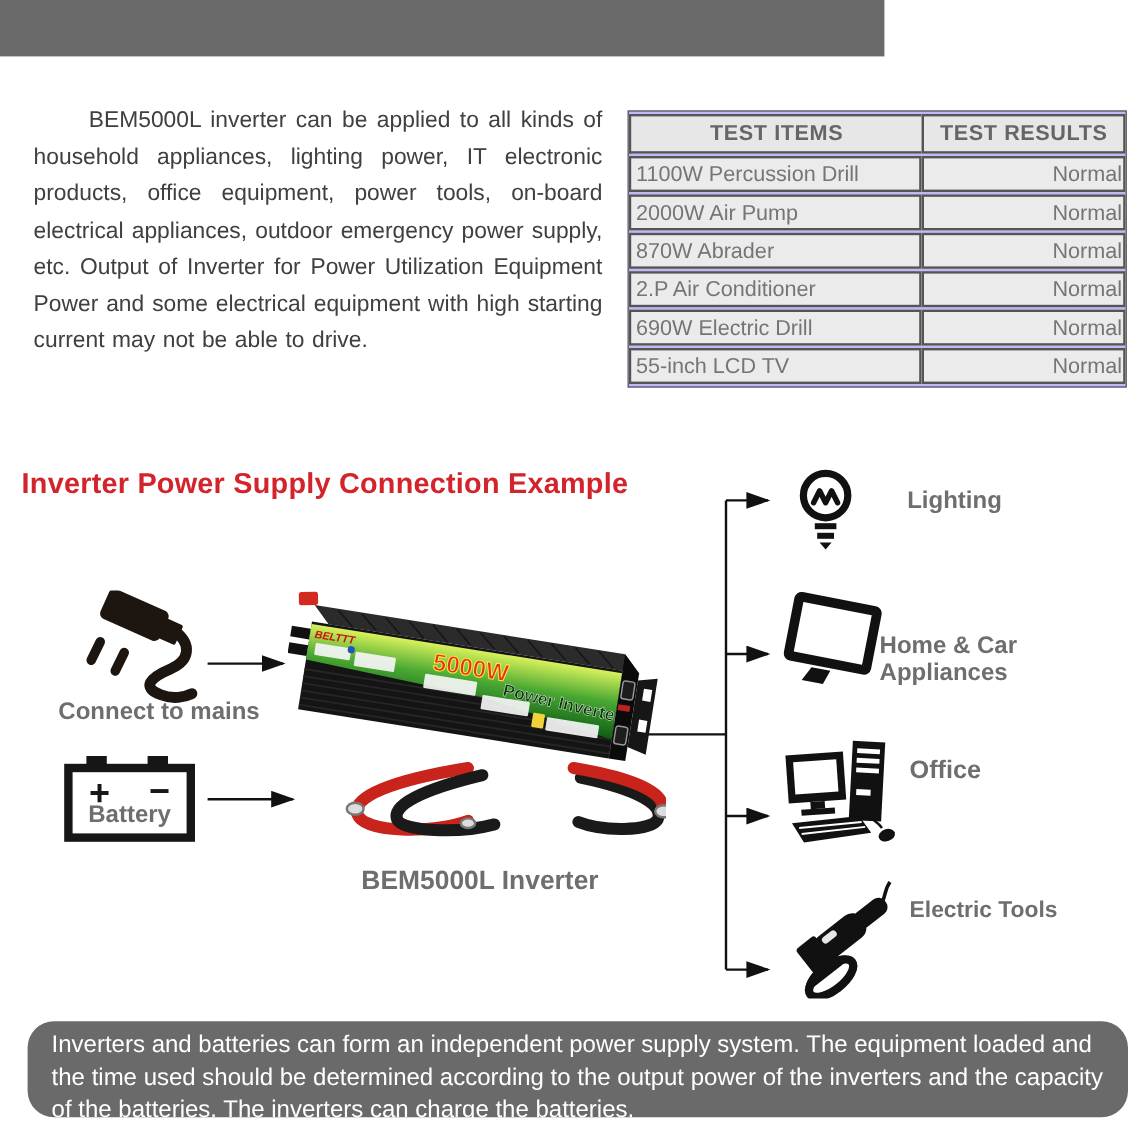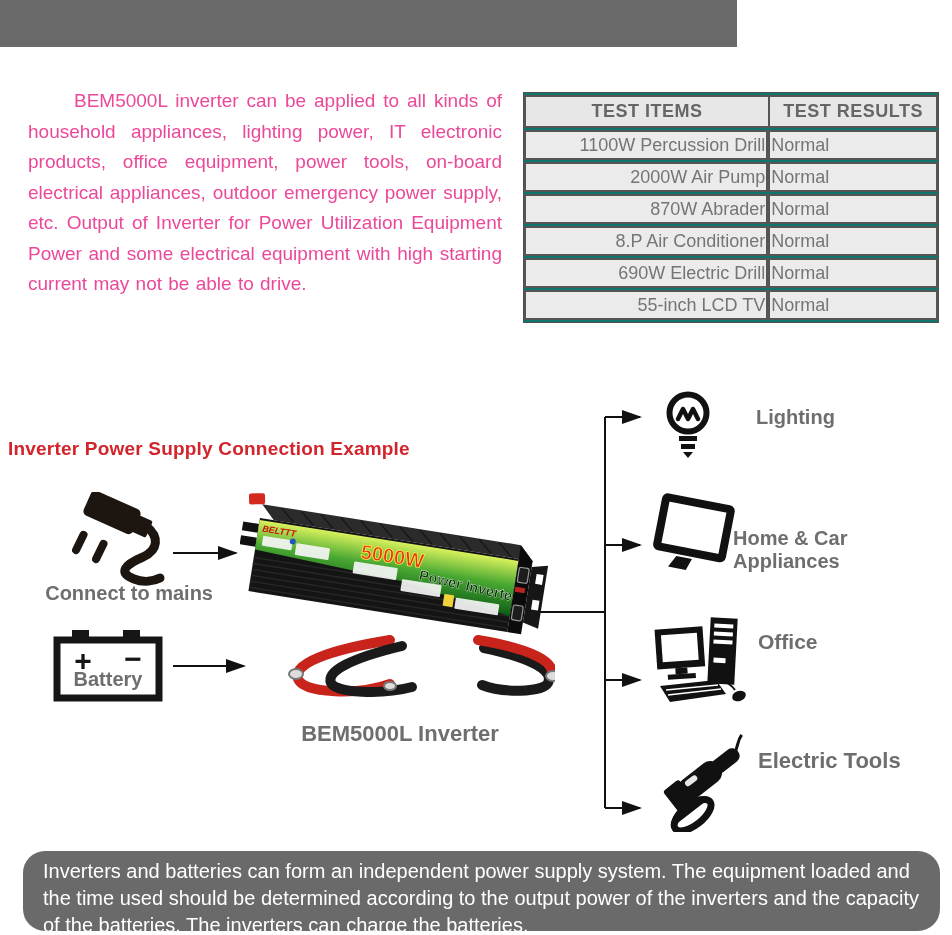--- a/index.html
+++ b/index.html
@@ -15,63 +15,63 @@
     left:0;top:2;width:737px;height:47px;
     background:#6a6a6a;color:#ffffff;
     font-size:28px;font-weight:bold;letter-spacing:1px;
     line-height:47px;padding-left:24px;box-sizing:border-box;
     white-space:pre;
   }
 
   
   .intro{
     left:28px;top:86px;width:474px;
-    color:#ec4899;font-size:19px;line-height:30.5px;
+    color:#404040;font-size:19px;line-height:30.5px;
     text-align:justify;text-indent:46px;
     word-spacing:1px;
   }
 
   
   .table-wrap{
     left:523px;top:92px;width:414px;
-    border:1px solid #4f4f4f;background:#0f766e;
+    border:1px solid #4f4f4f;background:#c4b5fd;
   }
   table.test{
     width:100%;border-collapse:separate;border-spacing:0 2px;
     font-size:18px;color:#757575;
   }
   table.test th{
     border:2px solid #555555;background:#e7e7e7;color:#666666;
     font-weight:bold;height:27px;text-align:center;letter-spacing:0.5px;
   }
   table.test td{
     border:2px solid #555555;background:#ebebeb;height:24px;
   }
-  td.item{width:59%;text-align:right;padding-left:16px;border-right:none;}
-  td.result{width:41%;text-align:left;border-left:2px solid #555555;}
+  td.item{width:59%;text-align:left;padding-left:4px;border-right:none;}
+  td.result{width:41%;text-align:right;border-left:2px solid #555555;}
   table.test th:first-child{border-right:none;}
 
   
   .red-heading{
-    left:8px;top:390px;
-    color:#d3232b;font-size:19px;font-weight:bold;letter-spacing:0.2px;margin-top:48px;
+    left:18px;top:390px;
+    color:#d3232b;font-size:24px;font-weight:bold;letter-spacing:0.2px;
   }
 
   
   .diag-label{
     color:#6e6e6e;font-weight:bold;font-size:20px;text-align:center;
     z-index:3;
   }
-  .lbl-mains{left:18px;top:582px;width:195px;text-align:right;}
+  .lbl-mains{left:35px;top:582px;width:195px;}
   .lbl-battery{left:52px;top:668px;width:112px;}
   .lbl-inverter{left:255px;top:721px;width:290px;font-size:22px;}
   .lbl-lighting{left:756px;top:406px;text-align:right;}
   .lbl-tv{left:733px;top:527px;text-align:left;}
   .lbl-office{left:758px;top:630px;text-align:center;font-size:21px;}
-  .lbl-tools{left:758px;top:748px;text-align:center;font-size:22px;}
+  .lbl-tools{left:758px;top:748px;text-align:center;font-size:19px;}
 
   svg.connectors{left:0;top:380px;z-index:1;}
   .icon-svg{z-index:2;}
 
   
   .bottom-banner{
     left:23px;top:851px;width:917px;height:80px;box-sizing:border-box;
     background:#6a6a6a;border-radius:22px;
     color:#ffffff;font-size:20px;line-height:27px;
     padding:7px 20px 0 20px;
@@ -101,21 +101,21 @@
       </tr>
       <tr>
         <td class="item">2000W Air Pump</td>
         <td class="result">Normal</td>
       </tr>
       <tr>
         <td class="item">870W Abrader</td>
         <td class="result">Normal</td>
       </tr>
       <tr>
-        <td class="item">8.P Air Conditioner</td>
+        <td class="item">2.P Air Conditioner</td>
         <td class="result">Normal</td>
       </tr>
       <tr>
         <td class="item">690W Electric Drill</td>
         <td class="result">Normal</td>
       </tr>
       <tr>
         <td class="item">55-inch LCD TV</td>
         <td class="result">Normal</td>
       </tr>

